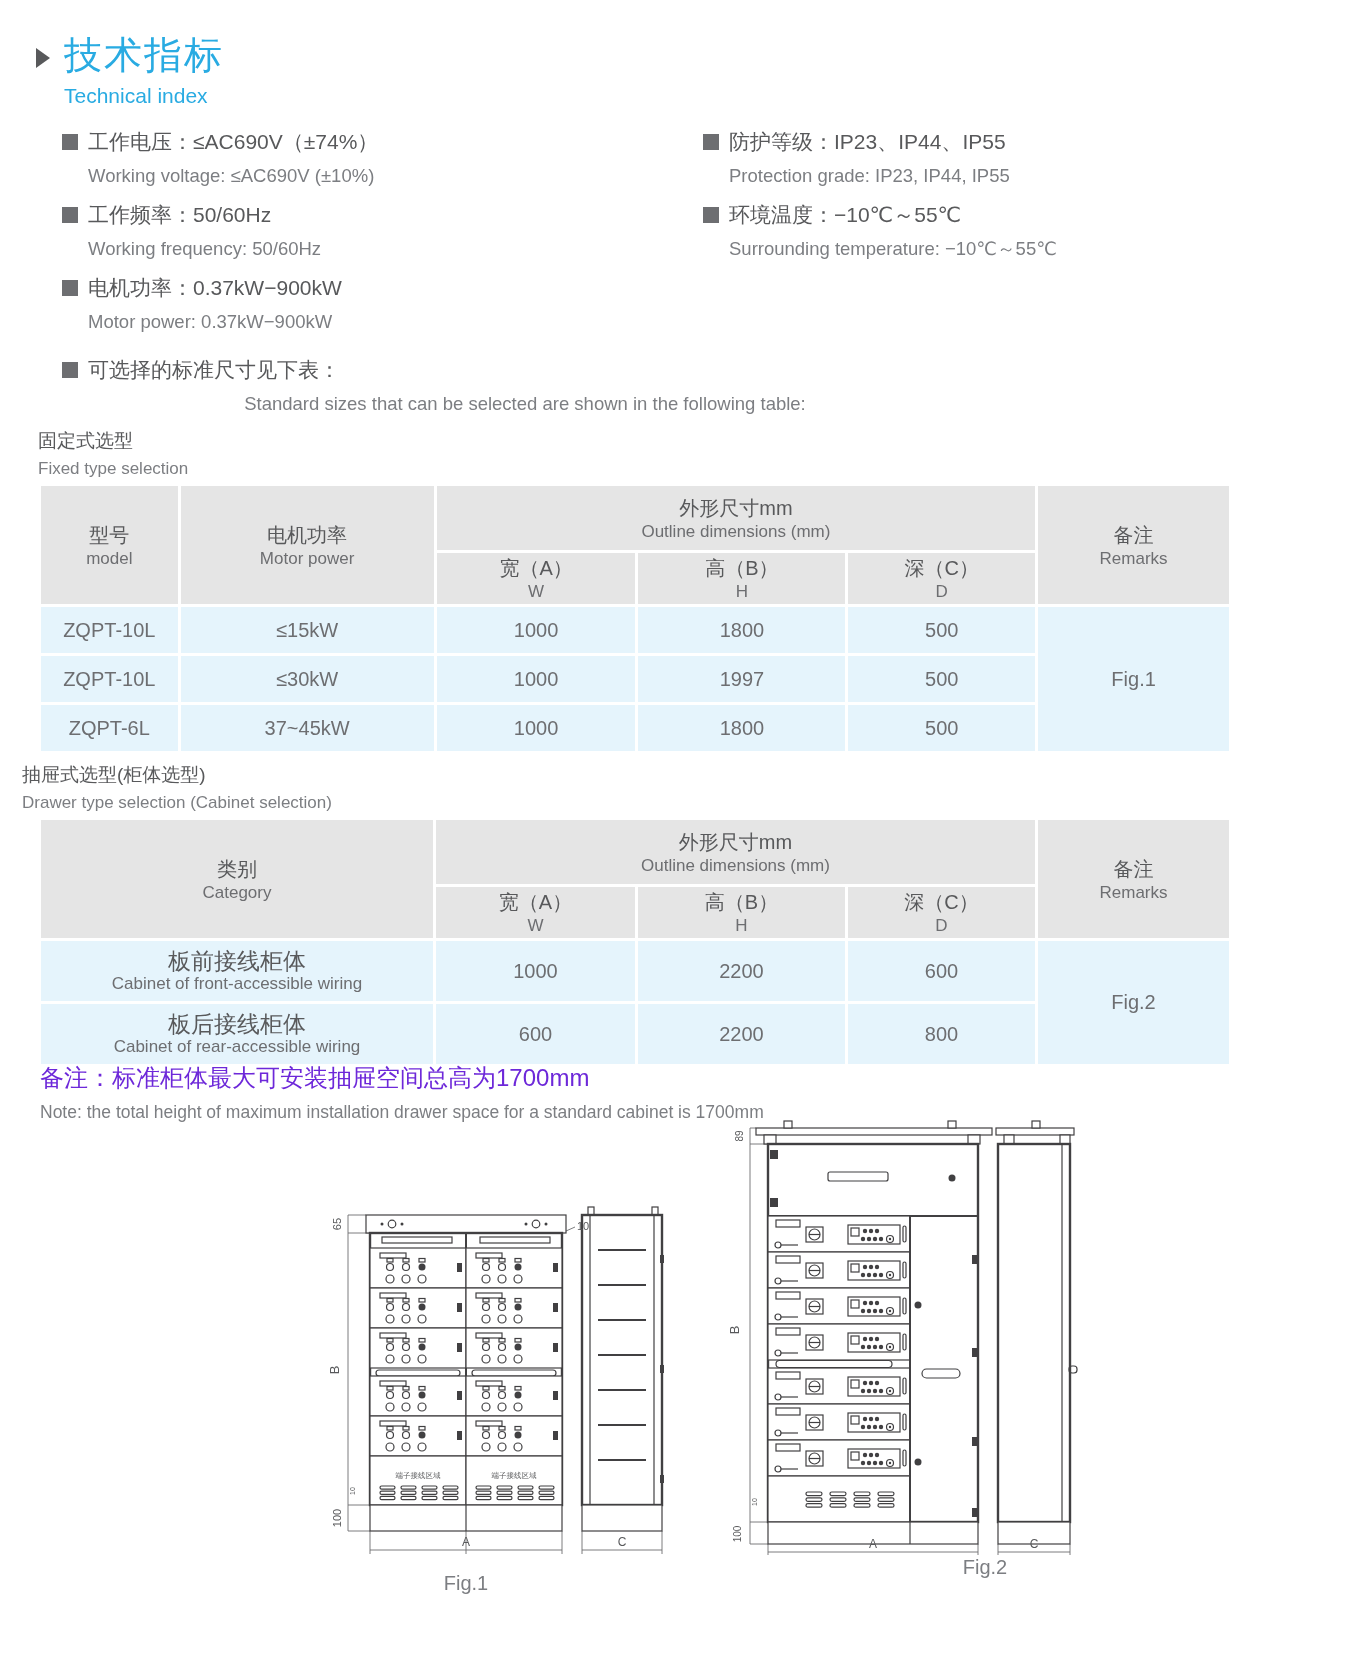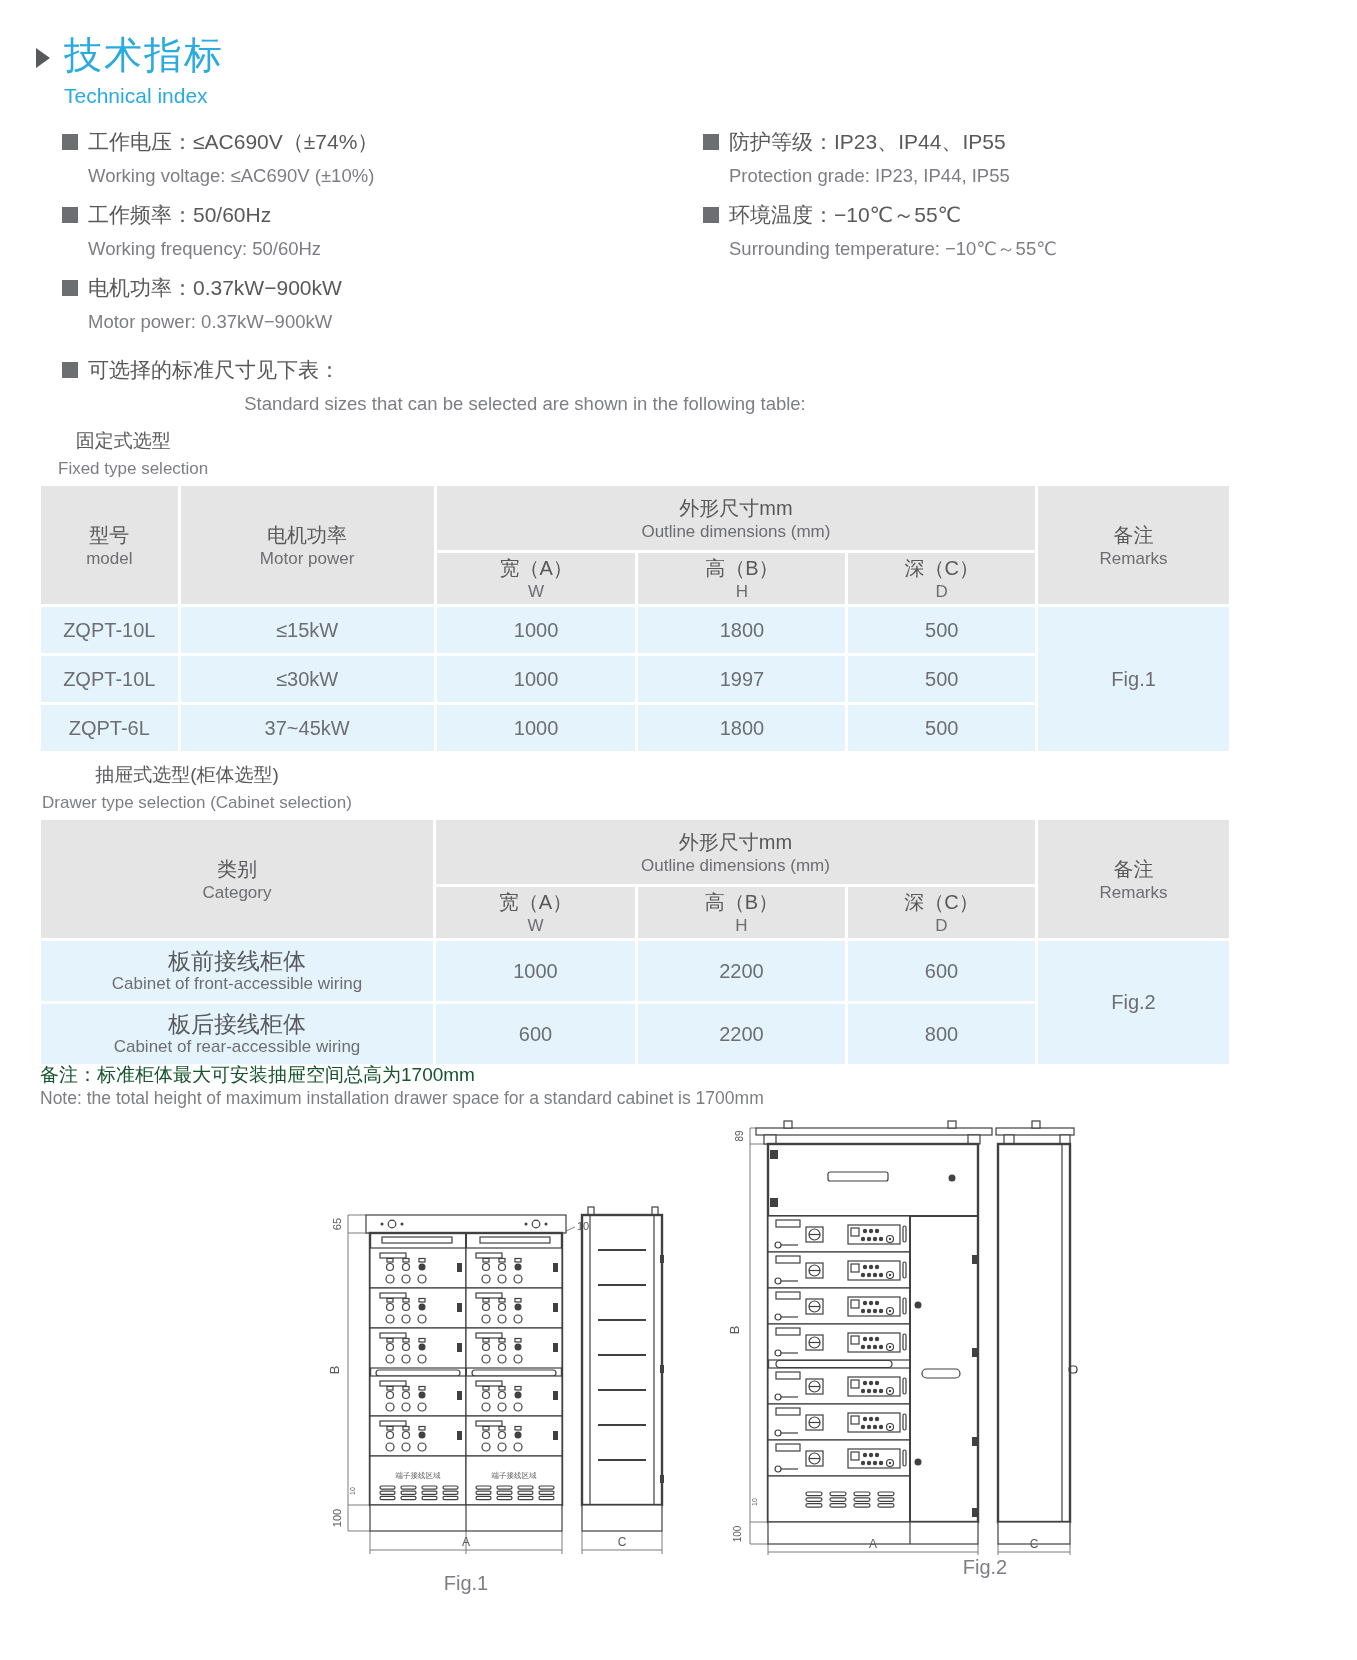--- a/index.html
+++ b/index.html
@@ -14,37 +14,37 @@
   .title-arrow{width:0;height:0;border-left:14px solid #58595b;border-top:10px solid transparent;border-bottom:10px solid transparent;}
   .title-cn{font-size:38px;color:#29abe2;letter-spacing:2px;line-height:1;}
   .title-en{font-size:21px;color:#29abe2;margin-top:10px;}
 
   
   .spec-item{margin-bottom:16px;}
   .spec-cn{font-size:21px;color:#58595b;line-height:24px;margin-bottom:11px;display:flex;align-items:center;}
   .bullet{display:inline-block;width:16px;height:16px;background:#6d6e71;margin-right:10px;flex:none;}
   .spec-en{font-size:18.5px;color:#7c7e82;line-height:22px;padding-left:26px;}
 
-  .section-label .cnl{font-size:19px;color:#58595b;margin-bottom:5px;text-align:center;}
-  .section-label .enl{font-size:17px;color:#7c7e82;margin-left:20px;}
+  .section-label .cnl{font-size:19px;color:#58595b;margin-bottom:5px;}
+  .section-label .enl{font-size:17px;color:#7c7e82;}
 
   
   table.spec-table{border-collapse:separate;border-spacing:3px;width:1194px;table-layout:fixed;}
   table.spec-table th{background:#e5e5e5;font-weight:normal;text-align:center;vertical-align:middle;padding:2px;}
   table.spec-table td{background:#e5f4fc;text-align:center;vertical-align:middle;color:#6d6e71;font-size:20px;padding:2px;}
   table.spec-table .cn{font-size:20px;color:#58595b;line-height:26px;}
   table.spec-table .en{font-size:17px;color:#6d6e71;line-height:21px;}
   tr.hrow1 th{height:60px;}
   tr.hrow2 th{height:46px;}
   tr.brow td{height:42px;}
   tr.brow2 td{height:56px;}
   td .cat-cn{font-size:23px;color:#58595b;line-height:24px;}
   td .cat-en{font-size:17px;color:#6d6e71;line-height:21px;}
 
-  .note-cn{font-size:19px;color:#14532d;}
+  .note-cn{font-size:24px;color:#6d28d9;margin-bottom:8px;}
   .note-en{font-size:17.5px;color:#7c7e82;}
 
   .fig-caption{font-size:20px;color:#7c7e82;text-align:center;}
 
   
   svg .s{stroke:#414042;fill:#ffffff;stroke-width:1.2;}
   svg .sn{stroke:#414042;fill:none;stroke-width:1.2;}
   svg .s2{stroke:#414042;fill:#ffffff;stroke-width:2.4;}
   svg .l1{stroke:#414042;stroke-width:1.2;}
   svg .l2{stroke:#414042;stroke-width:2;}

